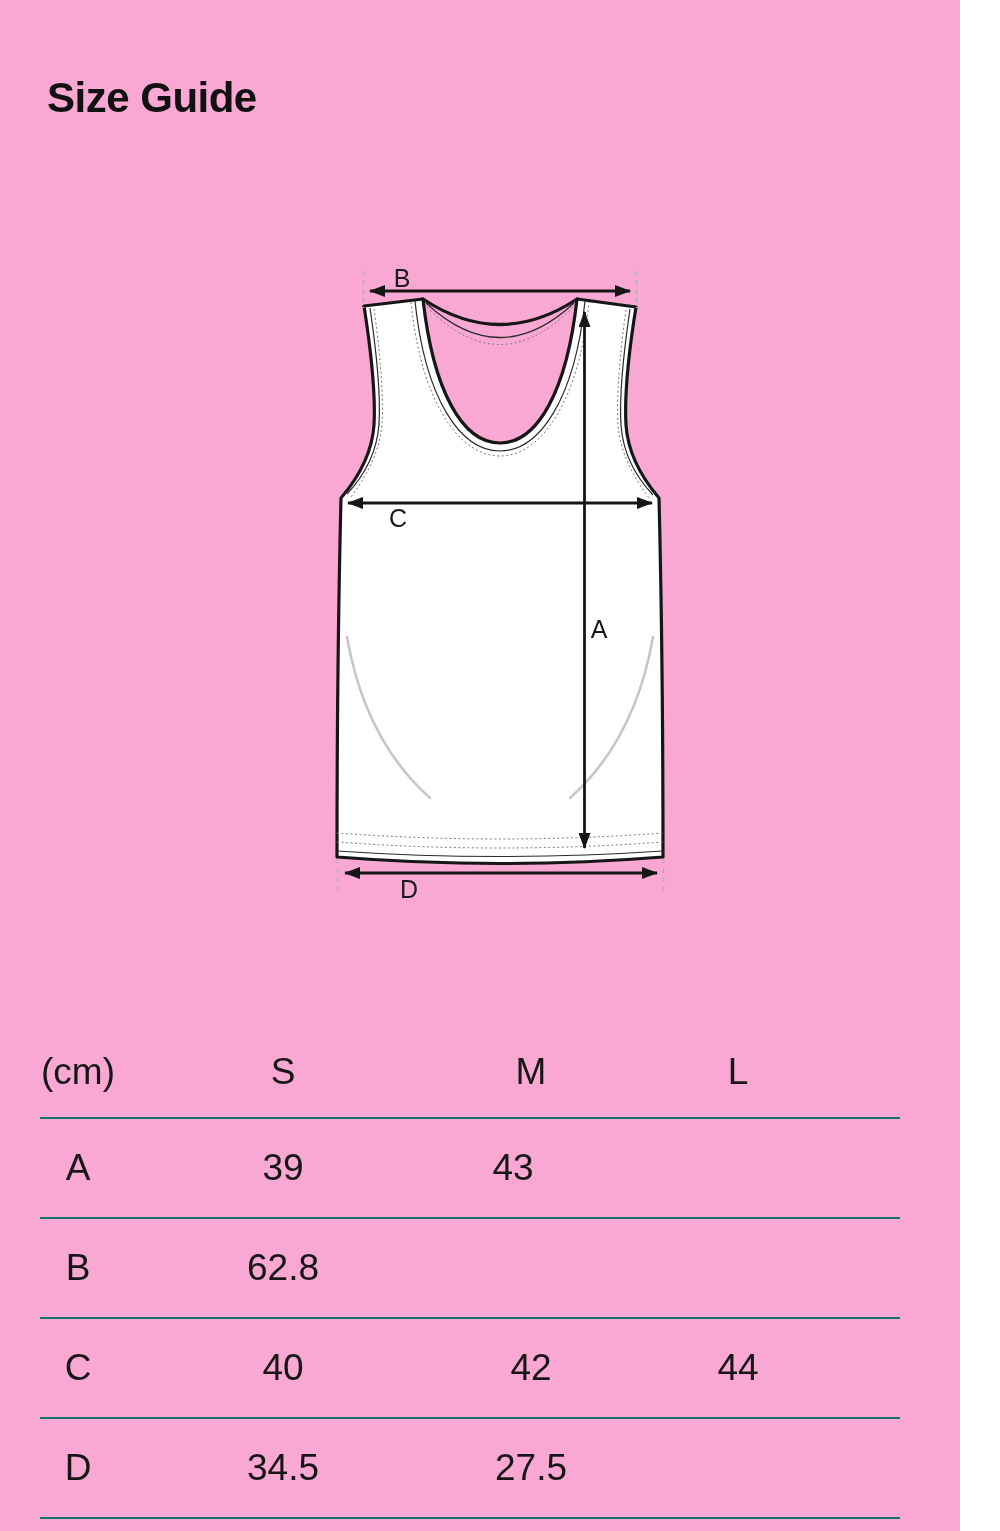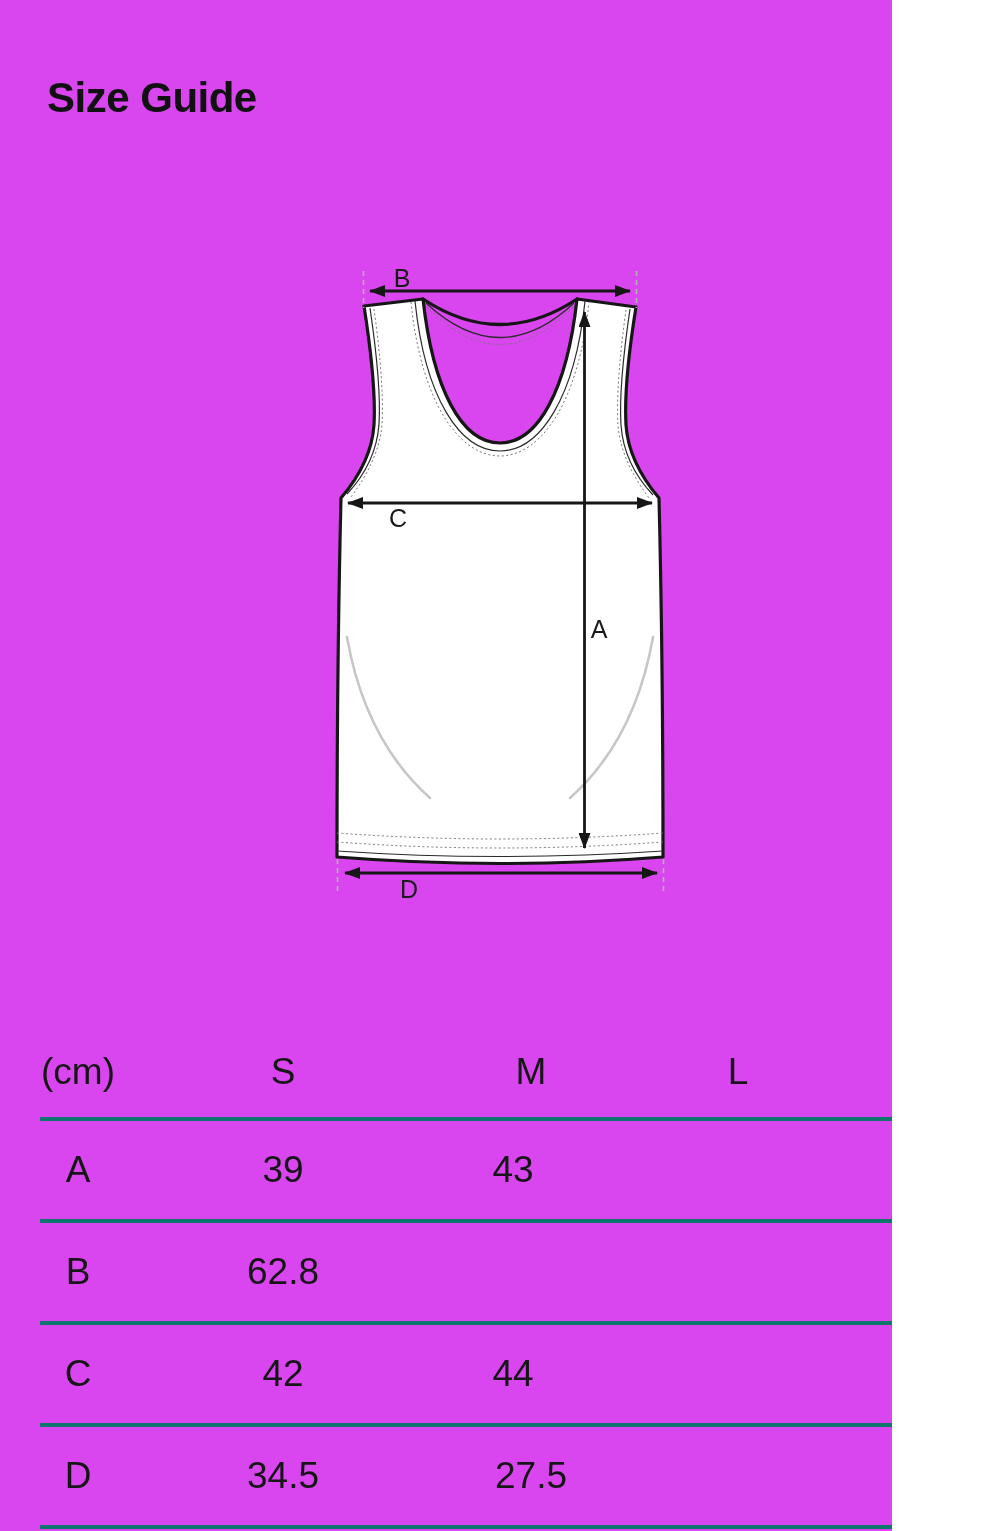--- a/index.html
+++ b/index.html
@@ -1,24 +1,24 @@
 <!DOCTYPE html>
 <html><head>
 <meta charset="utf-8">
 <style>
   html,body{margin:0;padding:0;background:#fff;}
-  .page{position:relative;width:892px;height:1531px;background:#d946ef;overflow:hidden;
+  .page{position:relative;width:960px;height:1531px;background:#f9a8d4;overflow:hidden;
         font-family:"Liberation Sans","DejaVu Sans",sans-serif;color:#161616;}
   .page-title{position:absolute;left:47px;top:74px;margin:0;font-size:42px;font-weight:700;
               letter-spacing:-0.5px;color:#111;}
   .diagram{position:absolute;left:315px;top:240px;width:380px;height:680px;}
 
   
   .size-table{position:absolute;left:40px;top:1026px;width:860px;font-size:37px;color:#161616;}
-  .trow{display:grid;grid-template-columns:76px 334px 162px 288px;border-bottom:4px solid #0f766e;}
+  .trow{display:grid;grid-template-columns:76px 334px 162px 288px;border-bottom:2px solid #0f766e;}
   .trow.header{height:91px;}
   .trow.data{height:98px;}
   .trow > div{display:flex;align-items:center;justify-content:center;}
   .trow > div.c4{padding-right:36px;}
 
   
   .outline{fill:#ffffff;stroke:#161616;stroke-width:3.2;stroke-linejoin:round;}
   .thick{fill:none;stroke:#161616;stroke-width:3.2;stroke-linecap:round;}
   .thin{fill:none;stroke:#2a2a2a;stroke-width:1.2;}
   .stitch{fill:none;stroke:#777;stroke-width:1;stroke-dasharray:2 2.5;}
@@ -102,20 +102,21 @@
       <div class="c1">A</div>
       <div class="c2">39</div>
       <div class="c4">43</div>
     </div>
     <div class="trow data">
       <div class="c1">B</div>
       <div class="c2">62.8</div>
     </div>
     <div class="trow data">
       <div class="c1">C</div>
+      <div class="c2">40</div>
       <div class="c3">42</div>
       <div class="c4">44</div>
     </div>
     <div class="trow data">
       <div class="c1">D</div>
       <div class="c2">34.5</div>
       <div class="c3">27.5</div>
     </div>
   </div>
 

